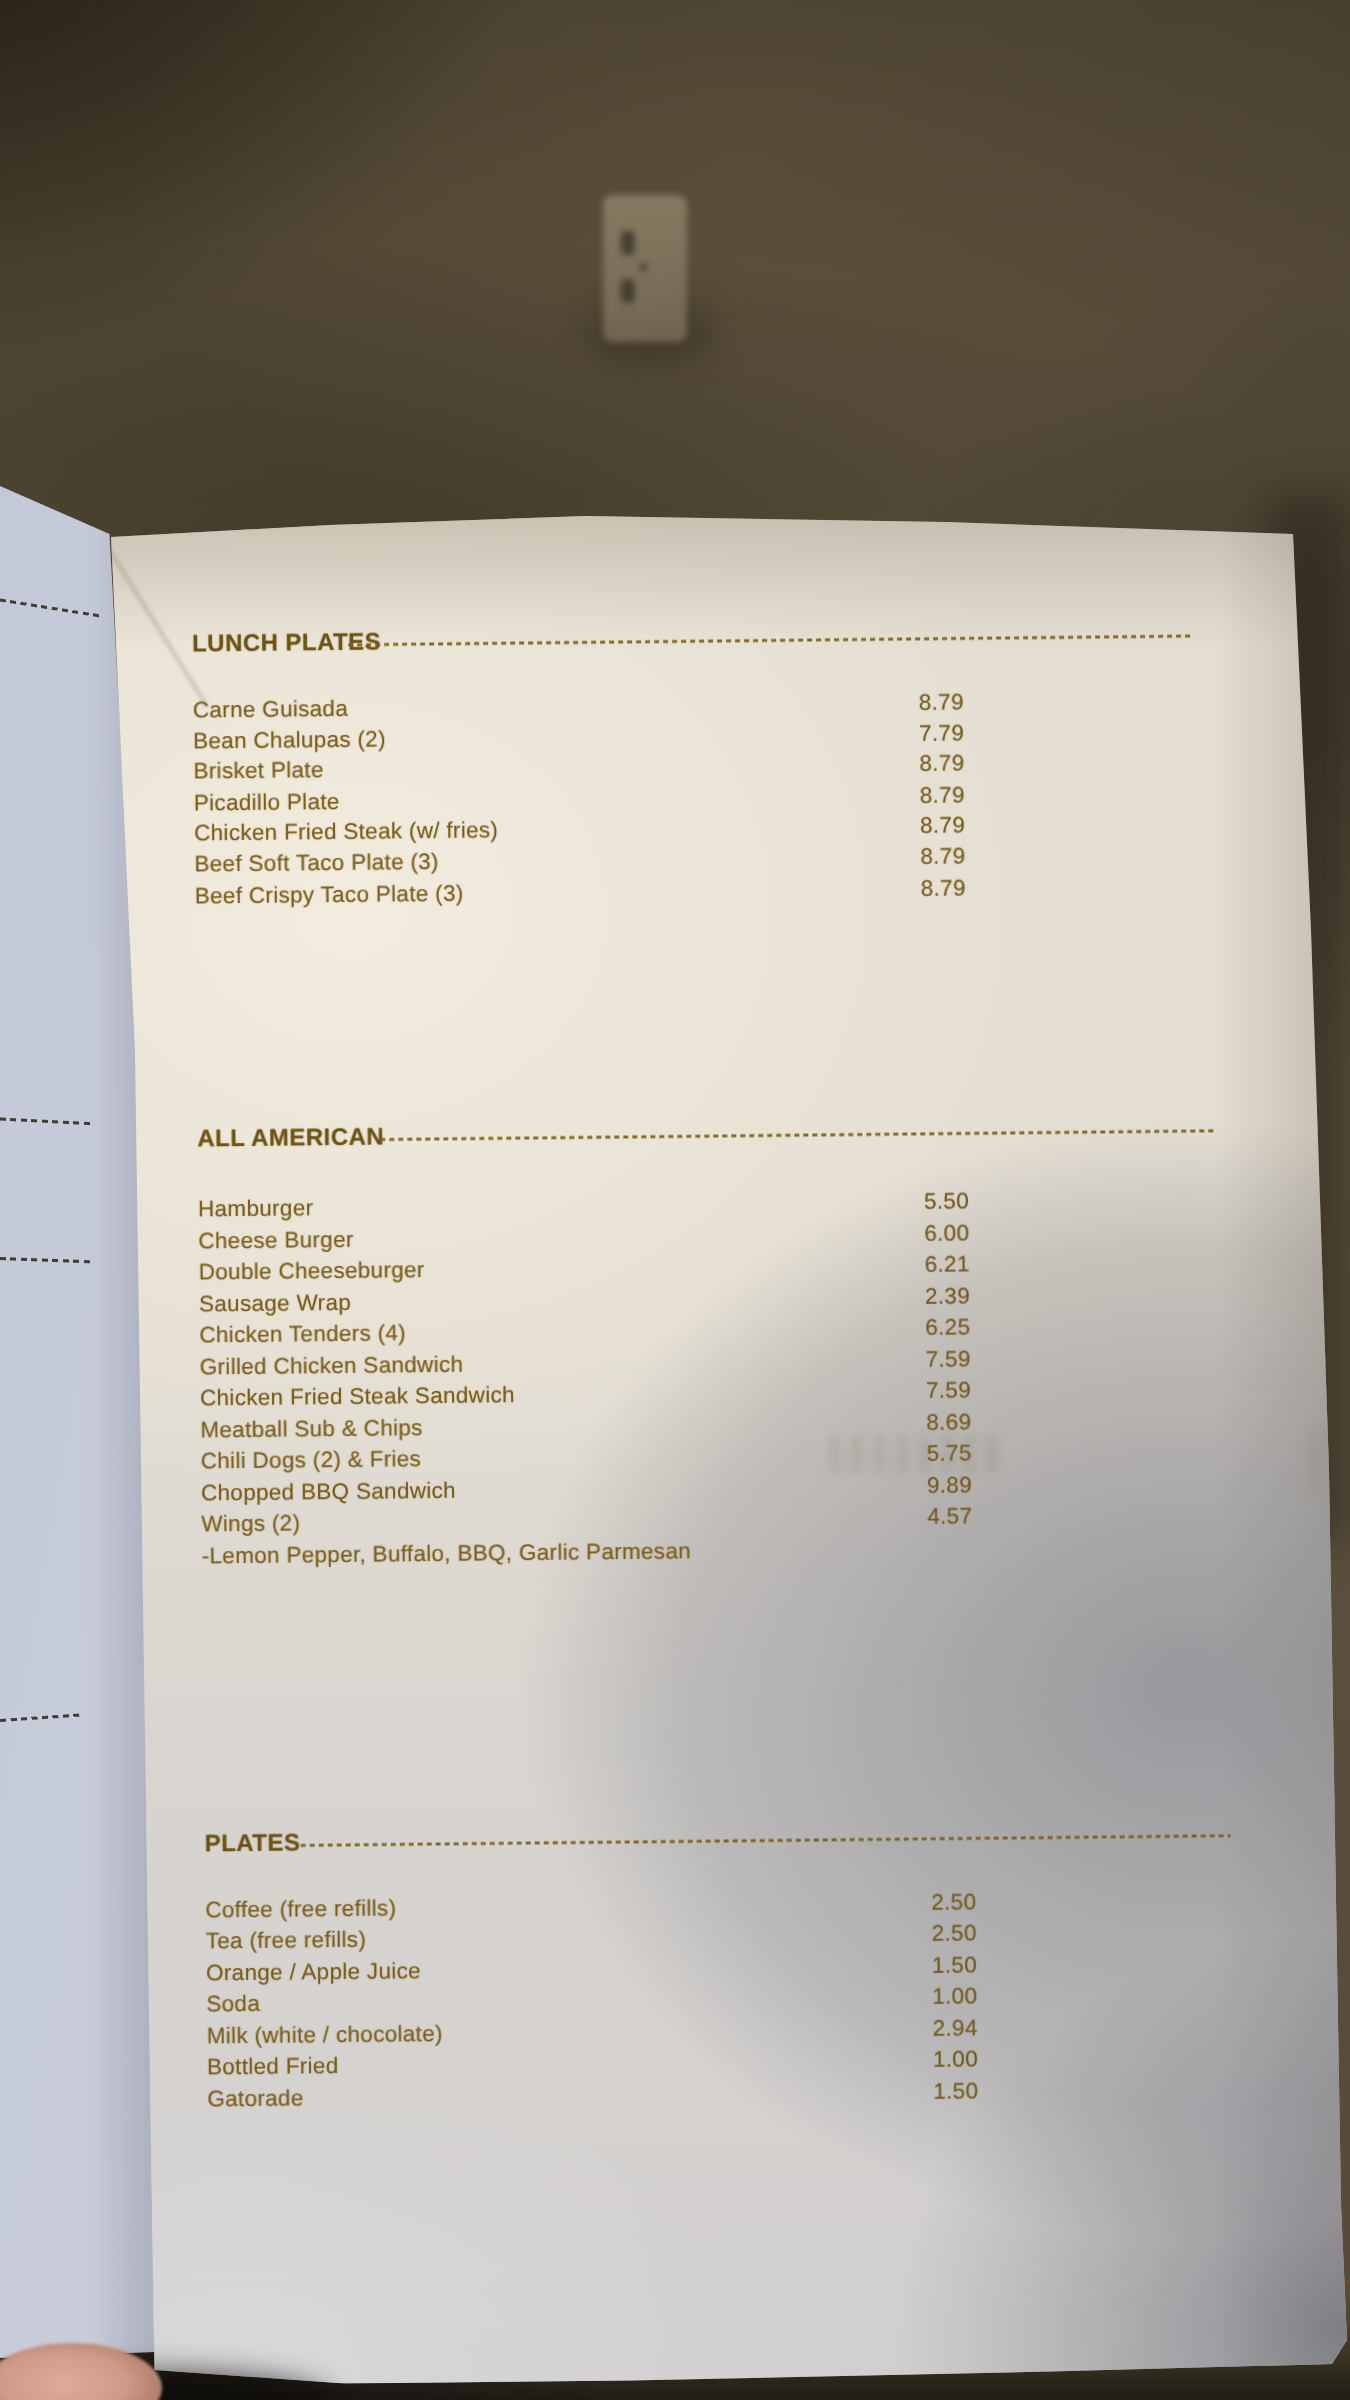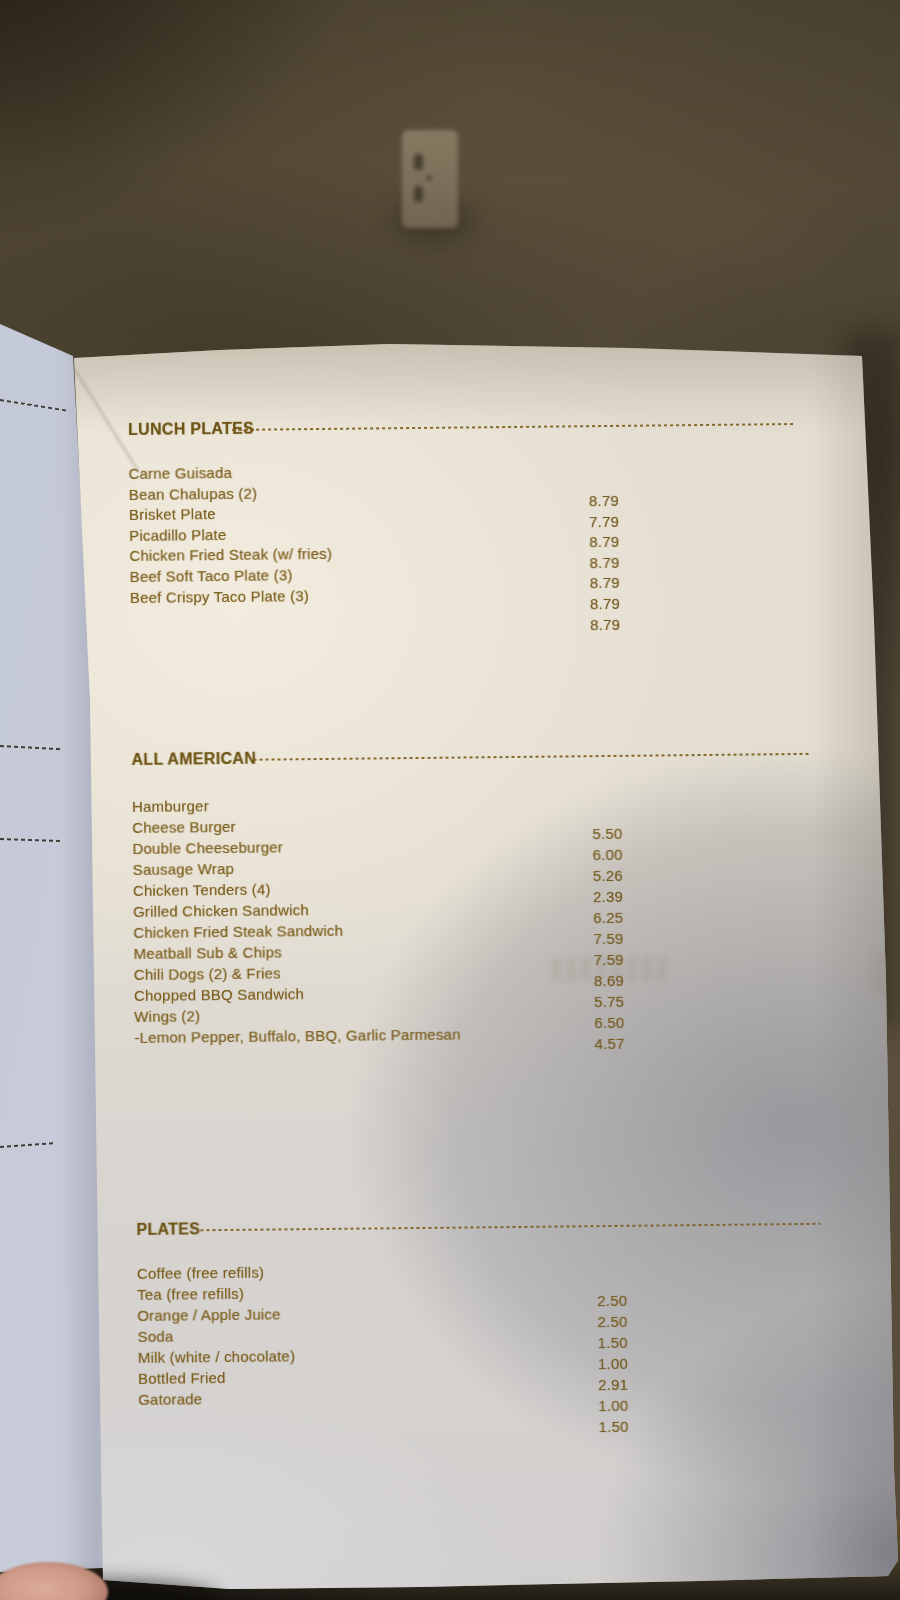--- a/index.html
+++ b/index.html
@@ -92,21 +92,21 @@
     opacity:.9;}
   .sec-0 .dash{left:104px;width:562px;}
   .sec-1 .dash{left:122px;width:556px;}
   .sec-2 .dash{left:64px;width:620px;}
   .items{position:absolute;left:0;width:690px;}
   .sec-0 .items{top:44px;} .sec-1 .items{top:47px;} .sec-2 .items{top:44px;}
   .row{position:relative;height:21px;font-size:15px;letter-spacing:.2px;white-space:nowrap;
     text-shadow:0 0 .8px rgba(123,93,27,0.5);}
   .sec-0 .row{height:20.6px;}
   .iname{position:absolute;left:0;top:0;}
-  .iprice{position:absolute;left:460px;top:0;color:#745a20;margin-top:32px;}
+  .iprice{position:absolute;left:484px;top:0;color:#745a20;}
   .row.note{color:var(--ink);}
 
   
   .finger-shadow{position:absolute;left:-10px;top:1580px;width:230px;height:40px;border-radius:50%;
     background:rgba(12,10,8,0.6);filter:blur(9px);}
   .finger{position:absolute;left:-12px;top:1562px;width:120px;height:60px;border-radius:50%;
     background:radial-gradient(ellipse at 45% 45%, #dcab99 0%, var(--finger) 45%, #a97763 78%, #8a5f50 100%);
     filter:blur(1.2px);}
 </style>
 </head>
@@ -181,21 +181,21 @@
             <div class="row">
               <span class="iname">Hamburger</span>
               <span class="iprice">5.50</span>
             </div>
             <div class="row">
               <span class="iname">Cheese Burger</span>
               <span class="iprice">6.00</span>
             </div>
             <div class="row">
               <span class="iname">Double Cheeseburger</span>
-              <span class="iprice">5.26</span>
+              <span class="iprice">6.21</span>
             </div>
             <div class="row">
               <span class="iname">Sausage Wrap</span>
               <span class="iprice">2.39</span>
             </div>
             <div class="row">
               <span class="iname">Chicken Tenders (4)</span>
               <span class="iprice">6.25</span>
             </div>
             <div class="row">
@@ -209,21 +209,21 @@
             <div class="row">
               <span class="iname">Meatball Sub &amp; Chips</span>
               <span class="iprice">8.69</span>
             </div>
             <div class="row">
               <span class="iname">Chili Dogs (2) &amp; Fries</span>
               <span class="iprice">5.75</span>
             </div>
             <div class="row">
               <span class="iname">Chopped BBQ Sandwich</span>
-              <span class="iprice">6.50</span>
+              <span class="iprice">9.89</span>
             </div>
             <div class="row">
               <span class="iname">Wings (2)</span>
               <span class="iprice">4.57</span>
             </div>
             <div class="row note">-Lemon Pepper, Buffalo, BBQ, Garlic Parmesan</div>
           </div>
         </div>
         <div class="menu-section sec-2">
           <div class="sec-header">PLATES</div>
@@ -240,21 +240,21 @@
             <div class="row">
               <span class="iname">Orange / Apple Juice</span>
               <span class="iprice">1.50</span>
             </div>
             <div class="row">
               <span class="iname">Soda</span>
               <span class="iprice">1.00</span>
             </div>
             <div class="row">
               <span class="iname">Milk (white / chocolate)</span>
-              <span class="iprice">2.91</span>
+              <span class="iprice">2.94</span>
             </div>
             <div class="row">
               <span class="iname">Bottled Fried</span>
               <span class="iprice">1.00</span>
             </div>
             <div class="row">
               <span class="iname">Gatorade</span>
               <span class="iprice">1.50</span>
             </div>
           </div>

